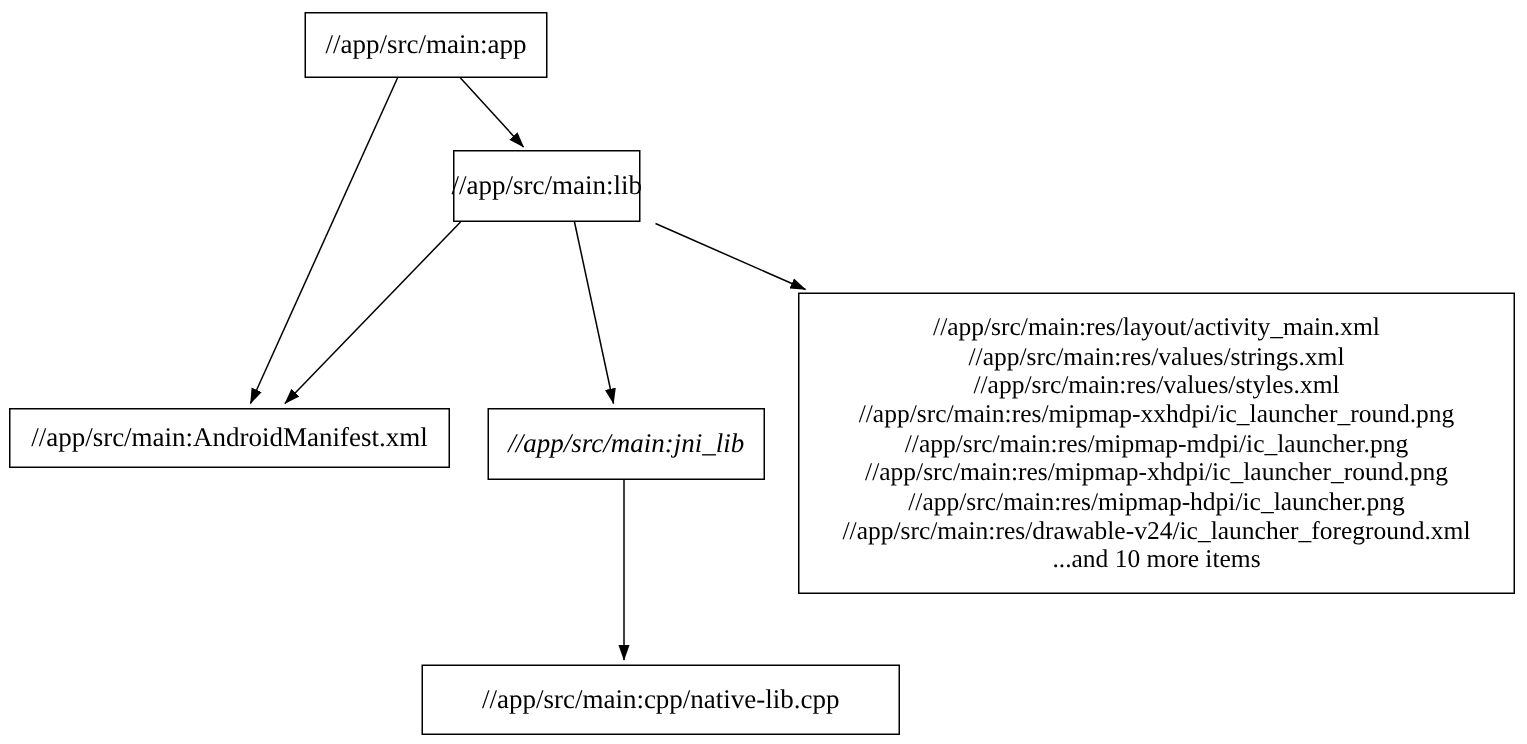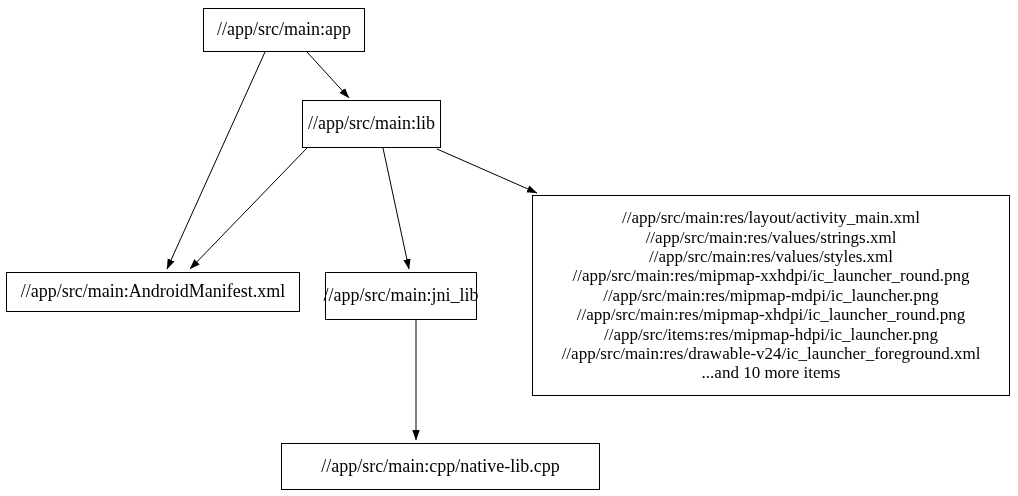--- a/index.html
+++ b/index.html
@@ -31,23 +31,23 @@
     background: #ffffff;
     display: flex;
     align-items: center;
     justify-content: center;
     text-align: center;
     font-size: 18px;
     line-height: 1.1;
     white-space: nowrap;
   }
   #node-app            { left: 203px; top: 8px;   width: 162px; height: 44px; }
-  #node-lib            { left: 302px; top: 100px; width: 139px; height: 48px; }
+  #node-lib            { left: 302px; top: 100px; width: 125px; height: 48px; }
   #node-manifest       { left: 6px;   top: 272px; width: 294px; height: 40px; }
-  #node-jni-lib        { left: 325px; top: 272px; width: 152px; height: 48px; }
+  #node-jni-lib        { left: 325px; top: 272px; width: 185px; height: 48px; font-style: italic; }
   #node-native-lib     { left: 281px; top: 443px; width: 319px; height: 47px; }
   #node-res-group      { left: 532px; top: 195px; width: 478px; height: 201px;
                          flex-direction: column; font-size: 17px; }
   #node-res-group .res-line {
     line-height: 19.4px;
     white-space: nowrap;
   }
 </style>
 </head>
 <body>
@@ -76,20 +76,20 @@
 
   <div class="node" id="node-jni-lib">//app/src/main:jni_lib</div>
 
   <div class="node" id="node-res-group">
     <div class="res-line">//app/src/main:res/layout/activity_main.xml</div>
     <div class="res-line">//app/src/main:res/values/strings.xml</div>
     <div class="res-line">//app/src/main:res/values/styles.xml</div>
     <div class="res-line">//app/src/main:res/mipmap-xxhdpi/ic_launcher_round.png</div>
     <div class="res-line">//app/src/main:res/mipmap-mdpi/ic_launcher.png</div>
     <div class="res-line">//app/src/main:res/mipmap-xhdpi/ic_launcher_round.png</div>
-    <div class="res-line">//app/src/items:res/mipmap-hdpi/ic_launcher.png</div>
+    <div class="res-line">//app/src/main:res/mipmap-hdpi/ic_launcher.png</div>
     <div class="res-line">//app/src/main:res/drawable-v24/ic_launcher_foreground.xml</div>
     <div class="res-line">...and 10 more items</div>
   </div>
 
   <div class="node" id="node-native-lib">//app/src/main:cpp/native-lib.cpp</div>
 
 </div>
 
 </body></html>

